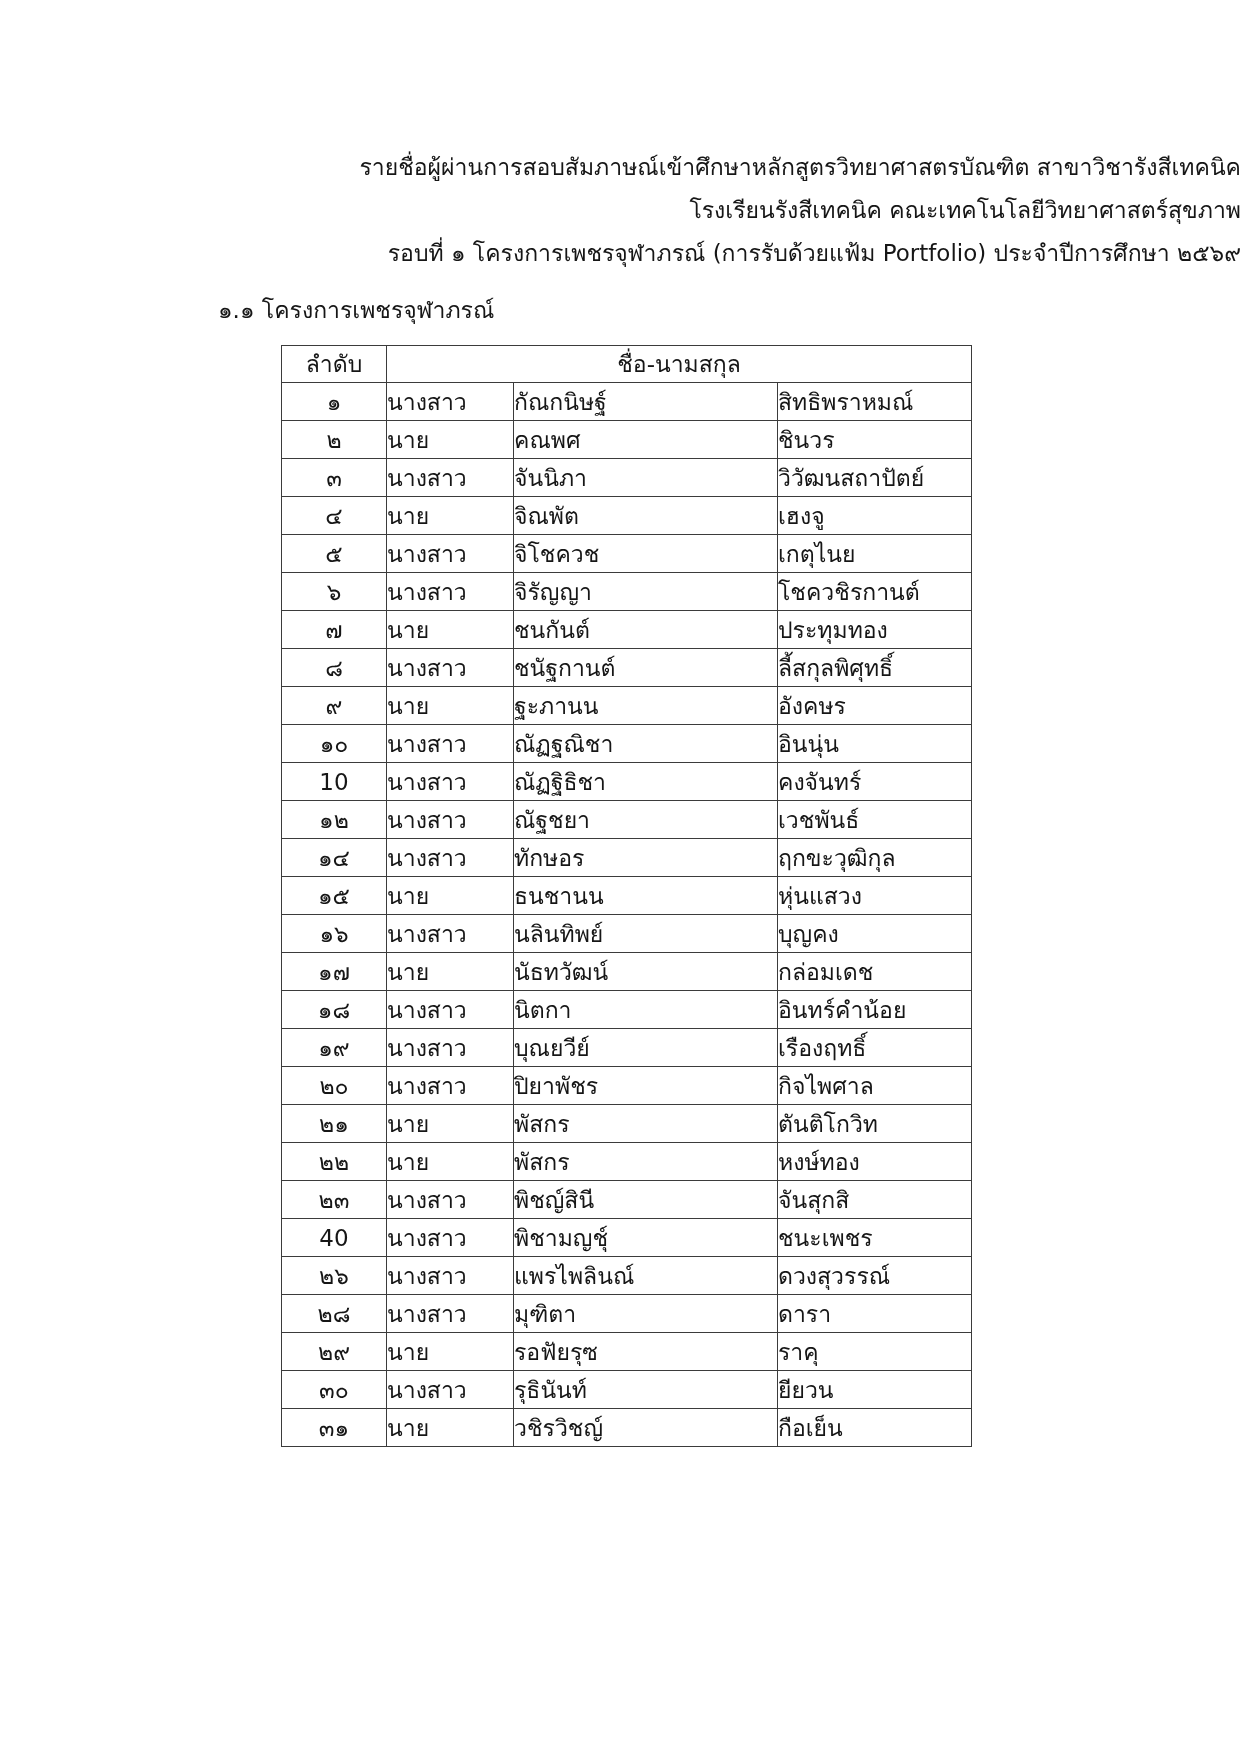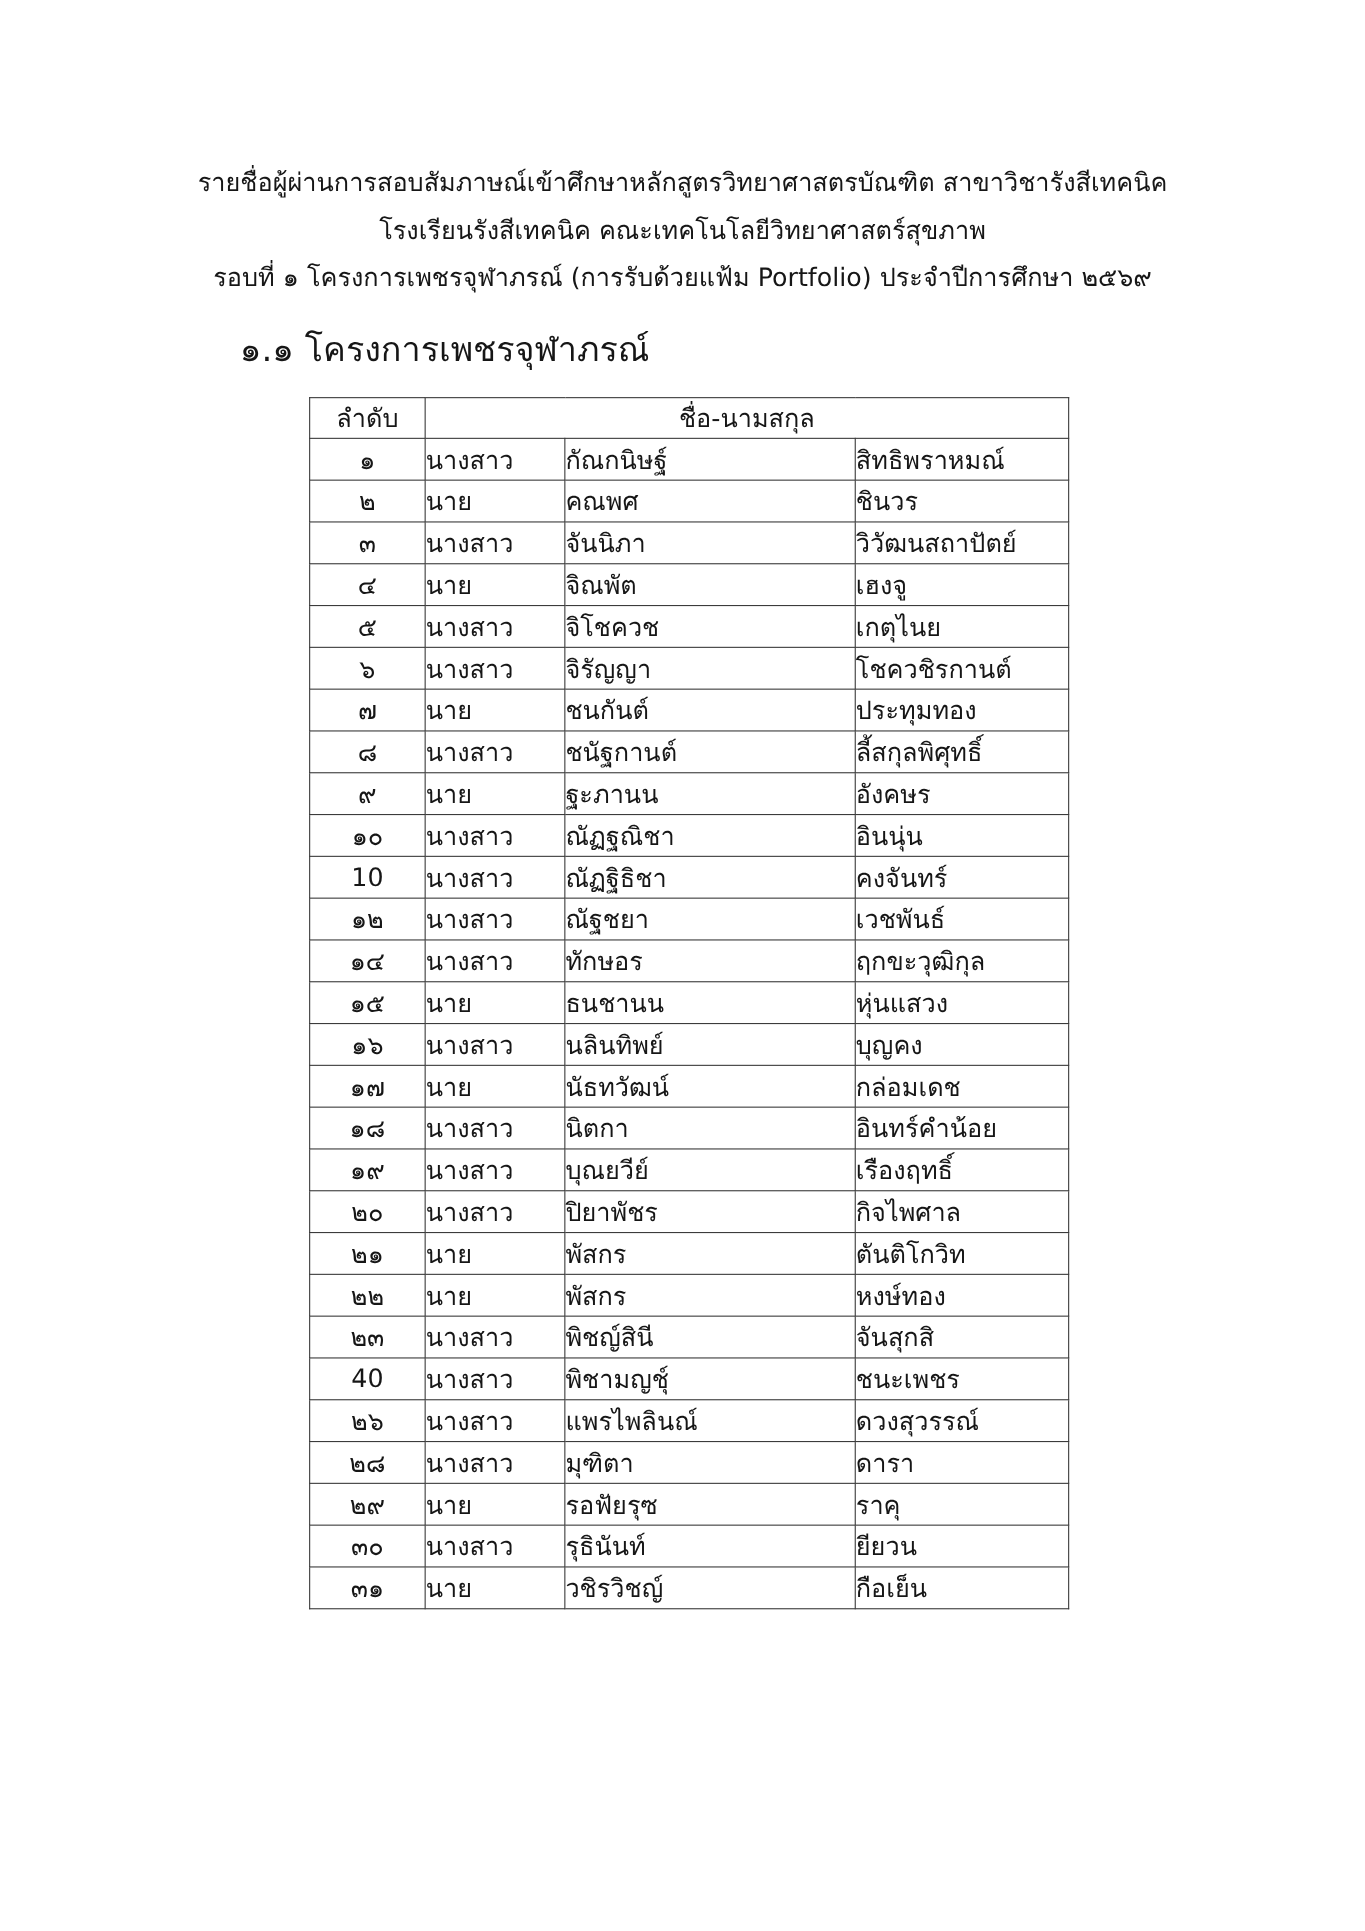--- a/index.html
+++ b/index.html
@@ -14,34 +14,34 @@
     width: 1241px;
     height: 1755px;
     background: #ffffff;
     overflow: hidden;
   }
   .titles {
     position: absolute;
     top: 146px;
     left: 0;
     width: 1241px;
-    text-align: center;
+    text-align: right;
     font-size: 23px;
     line-height: 43px;
     white-space: nowrap;
   }
   .section-heading {
     position: absolute;
     top: 292px;
     left: 218px;
-    font-size: 31px;
+    font-size: 23px;
   }
   table.roster {
     position: absolute;
-    top: 361px;
+    top: 345px;
     left: 281px;
     width: 690px;
     border-collapse: collapse;
     table-layout: fixed;
   }
   table.roster th,
   table.roster td {
     border: 1.6px solid #3b3b3b;
     font-size: 23px;
     font-weight: normal;

